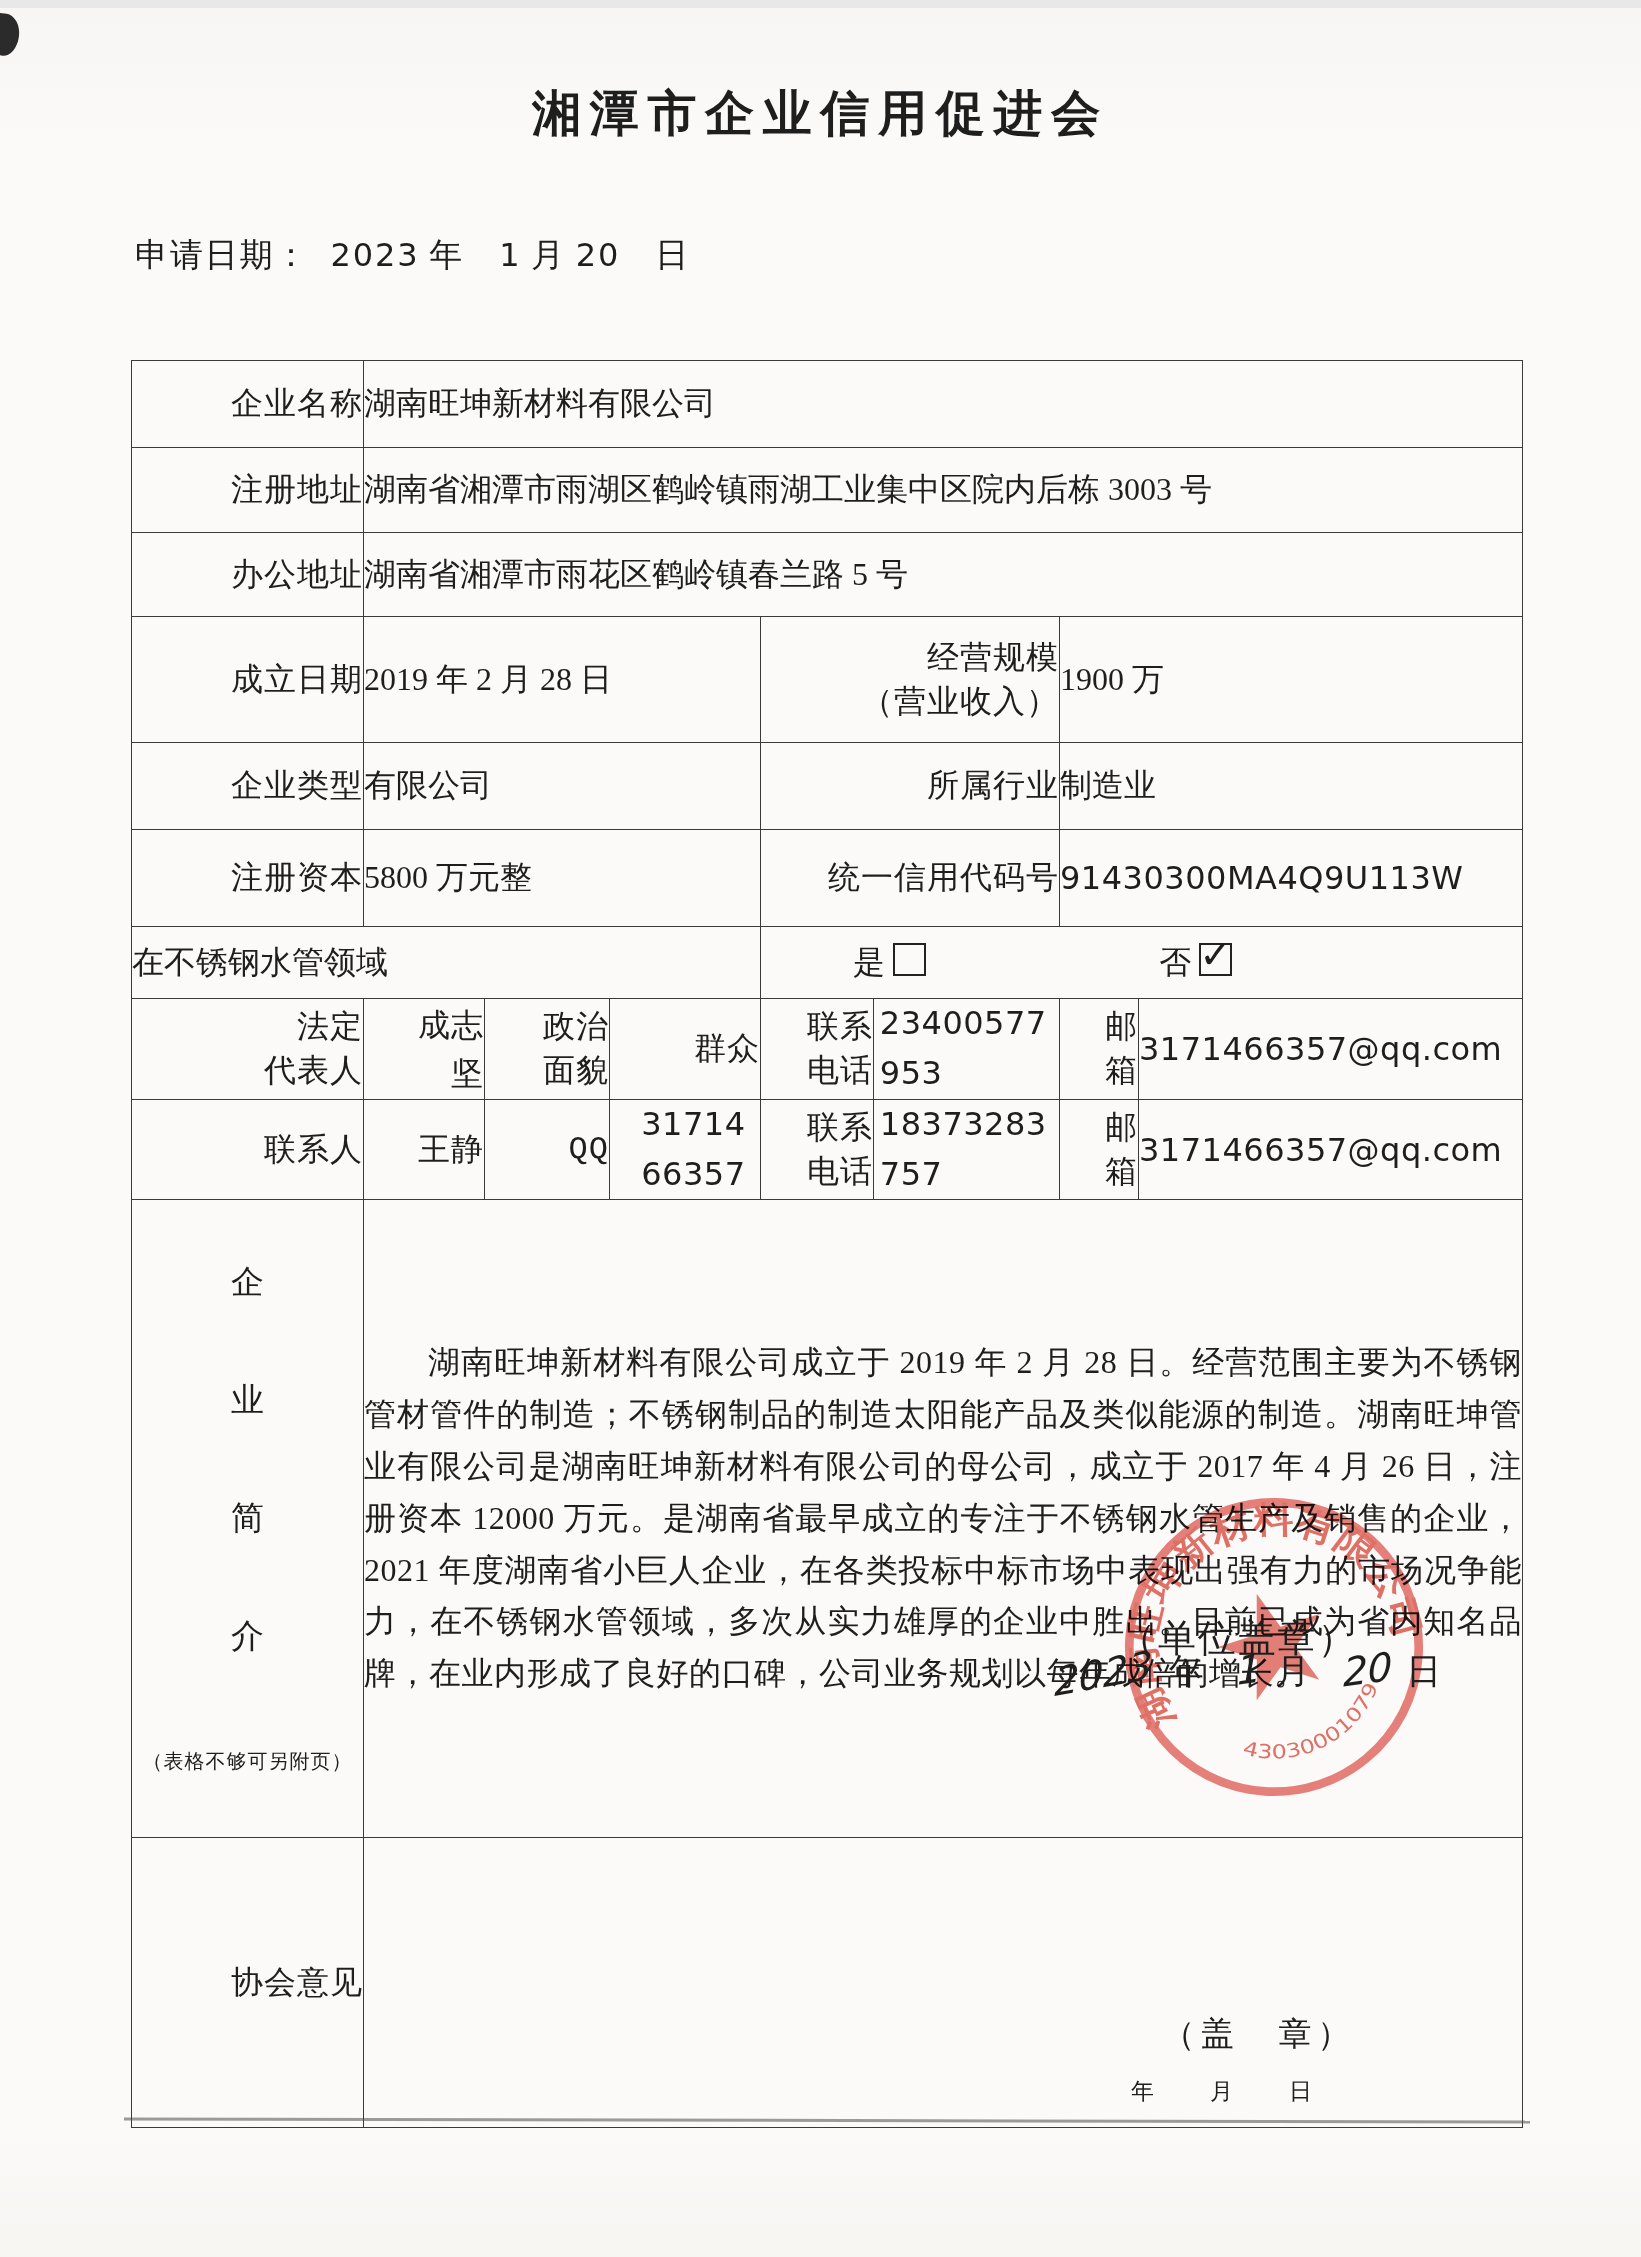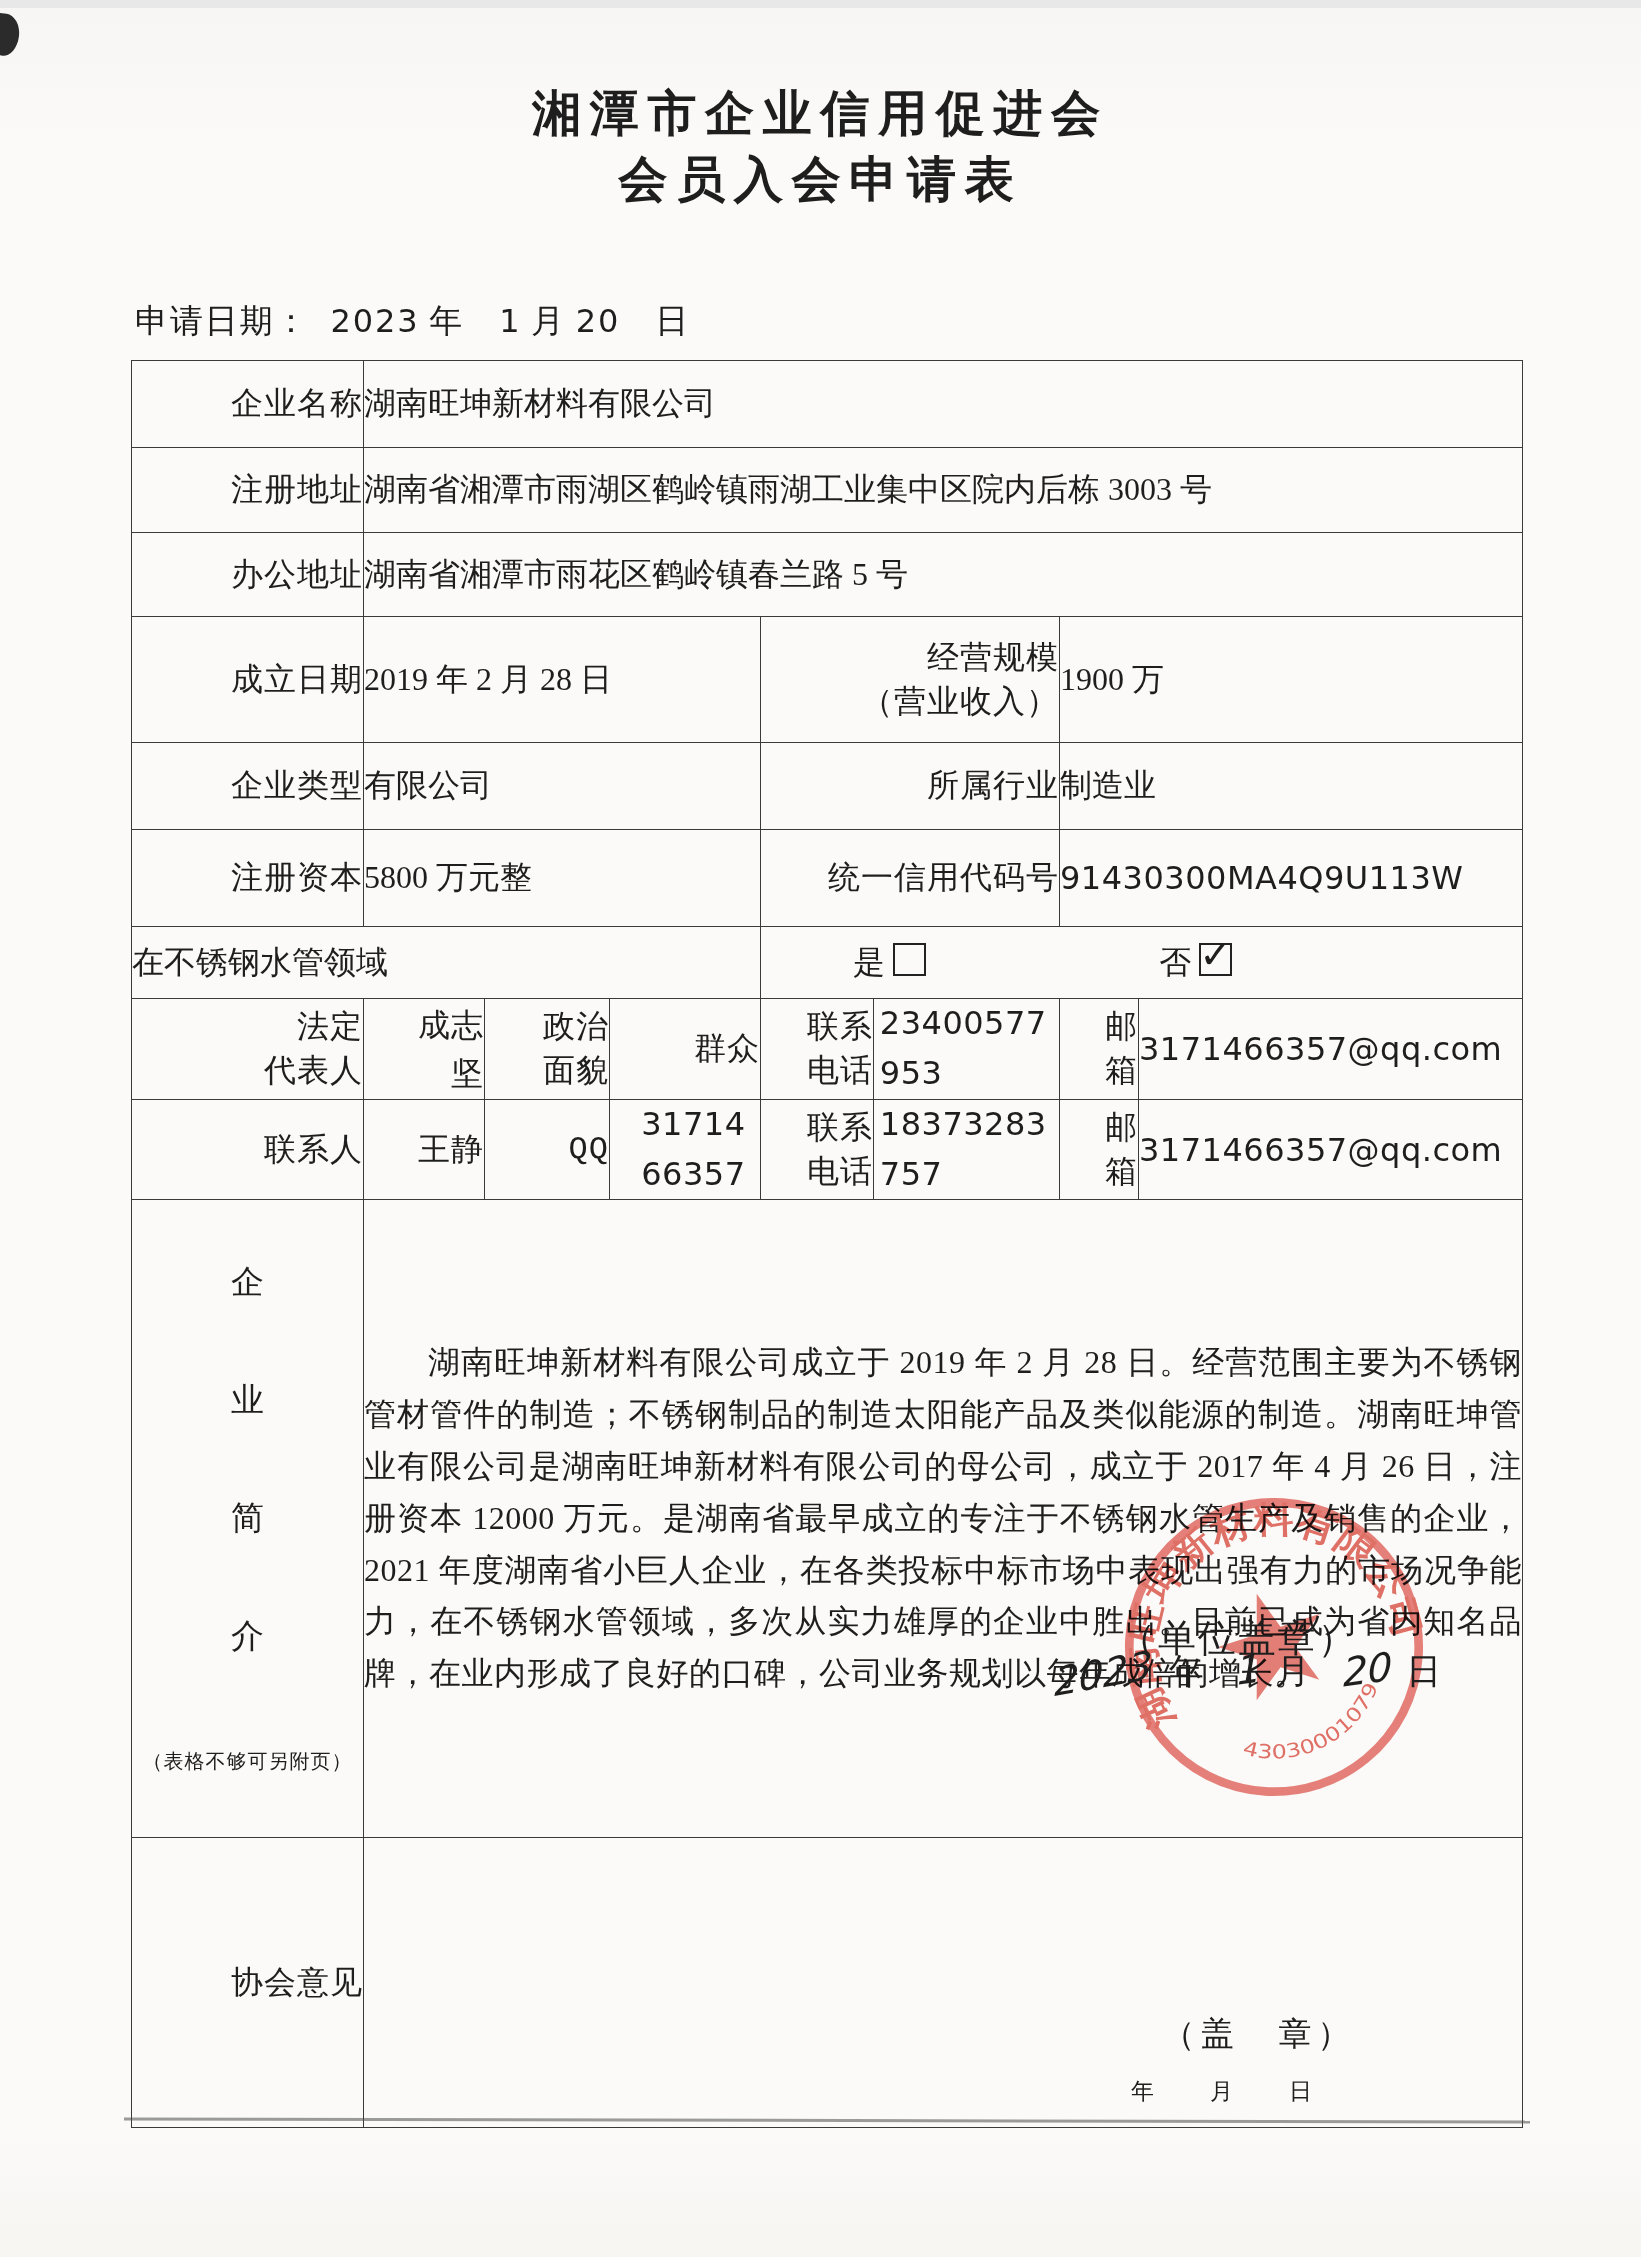--- a/index.html
+++ b/index.html
@@ -96,21 +96,20 @@
 </style>
 </head>
 <body>
 
 <div class="page">
 
   <div class="artifact-corner"></div>
 
   <div class="title-block">
     <div class="title-line">湘潭市企业信用促进会</div>
-    <div class="title-line">会员入会申请表</div>
   </div>
 
   <div class="apply-date">
     <span>申请日期：</span><span class="gap-md"></span><span class="num">2023</span><span class="gap-sm"></span><span>年</span><span class="gap-lg"></span><span class="num">1</span><span class="gap-sm"></span><span>月</span><span class="gap-sm"></span><span class="num">20</span><span class="gap-lg"></span><span>日</span>
   </div>
 
   <table class="app">
     <colgroup>
       <col style="width:232px">
         <col style="width:121px">

